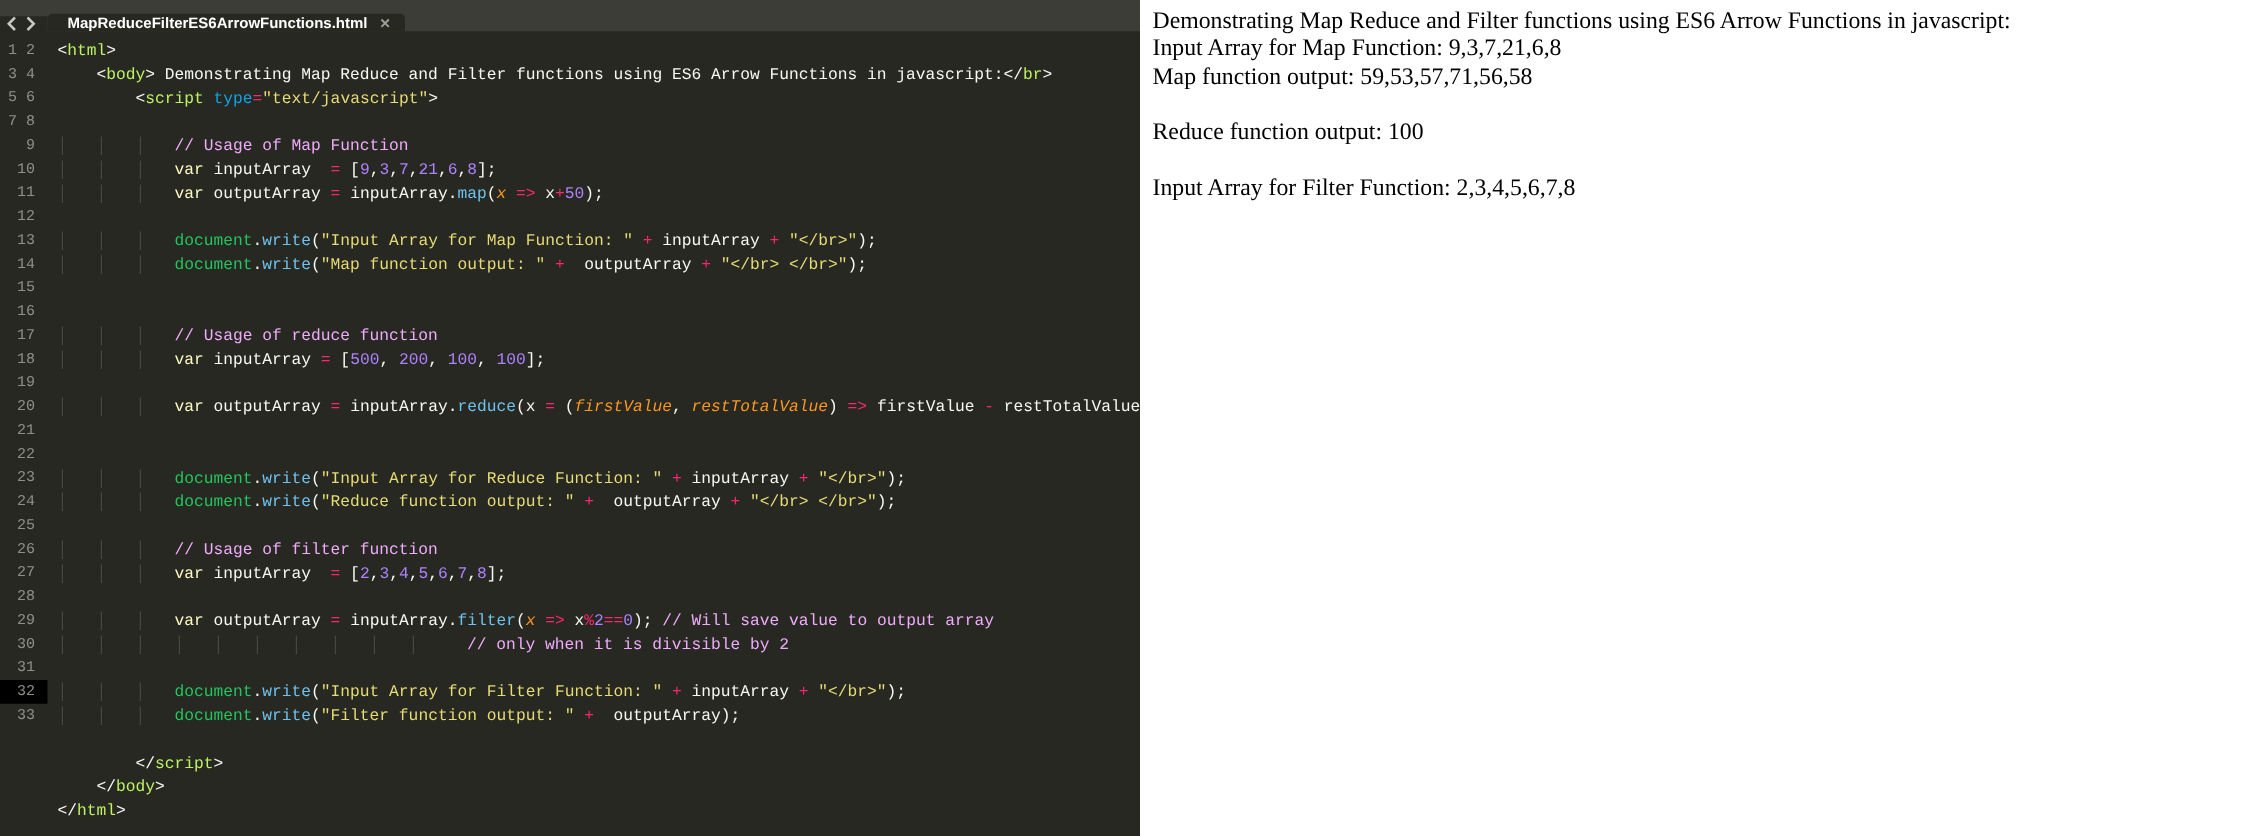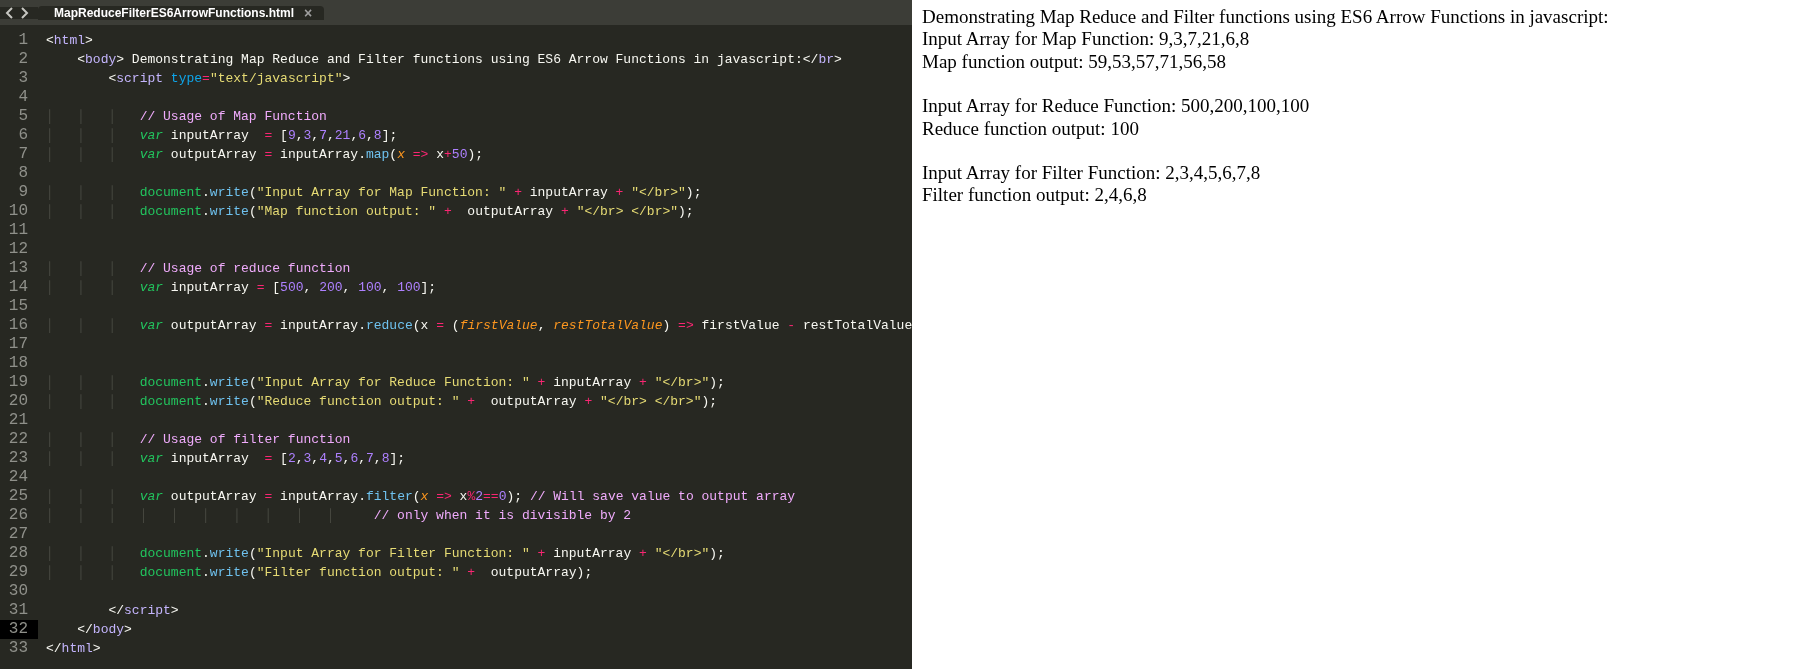--- a/index.html
+++ b/index.html
@@ -20,21 +20,21 @@
     background: #272822;
     color: #f8f8f2;
     display: flex;
     flex-direction: column;
     position: relative;
   }
   .titlebar {
     height: 25px;
     background: #3c3d37;
     display: flex;
-    align-items: center;
+    align-items: flex-end;
   }
   .nav-arrows {
     display: flex;
     align-items: center;
     padding: 0 8px 0 4px;
     gap: 2px;
     background: #272822;
   }
   .nav-arrows svg { display: block; }
   .tab {
@@ -64,44 +64,44 @@
     display: flex;
     overflow: hidden;
   }
   .gutter {
     width: 38px;
     background: #272822;
     color: #8f908a;
     text-align: right;
     padding: 6px 10px 0 0;
     user-select: none;
-    font-size: 16px;
+    font-size: 12px;
     line-height: 19px;
   }
   .gutter .ln-hl {
     background: #000000;
     display: block;
     margin-right: -10px;
     padding-right: 10px;
   }
   .code {
     flex: 1;
     padding: 6px 0 0 8px;
     white-space: pre;
     font-size: 13px;
     line-height: 19px;
     overflow: hidden;
   }
   .code .row { min-height: 19px; display: block; }
   
   .p  { color: #f8f8f2; }              
-  .tg { color: #c4b5fd; text-align: center; }              
+  .tg { color: #bef264; text-align: center; }              
   .an { color: #0ea5e9; }              
   .s  { color: #e6db74; }              
-  .kw { color: #22c55e; font-style: italic; } 
+  .kw { color: #fef9c3; } 
   .op { color: #f92672; }              
   .nm { color: #ae81ff; }              
   .fn { color: #6fc2ef; margin-top: 32px; }              
   .it { color: #22c55e; } 
   .pr { color: #fd971f; font-style: italic; } 
   .cm { color: #f0abfc; }              
   .gd { color: #494a43; }              
 
   
   .output {
@@ -176,18 +176,16 @@
 33</div>
     <div class="code" id="code"><span class="row"><span class="p">&lt;</span><span class="tg">html</span><span class="p">&gt;</span></span><span class="row">    <span class="p">&lt;</span><span class="tg">body</span><span class="p">&gt;</span><span class="p"> Demonstrating Map Reduce and Filter functions using ES6 Arrow Functions in javascript:</span><span class="p">&lt;/</span><span class="tg">br</span><span class="p">&gt;</span></span><span class="row">        <span class="p">&lt;</span><span class="tg">script</span> <span class="an">type</span><span class="op">=</span><span class="s">"text/javascript"</span><span class="p">&gt;</span></span><span class="row"></span><span class="row"><span class="gd">│   │   │   </span><span class="cm">// Usage of Map Function</span></span><span class="row"><span class="gd">│   │   │   </span><span class="kw">var</span> <span class="p">inputArray</span>  <span class="op">=</span> <span class="p">[</span><span class="nm">9</span><span class="p">,</span><span class="nm">3</span><span class="p">,</span><span class="nm">7</span><span class="p">,</span><span class="nm">21</span><span class="p">,</span><span class="nm">6</span><span class="p">,</span><span class="nm">8</span><span class="p">]</span><span class="p">;</span></span><span class="row"><span class="gd">│   │   │   </span><span class="kw">var</span> <span class="p">outputArray</span> <span class="op">=</span> <span class="p">inputArray</span><span class="p">.</span><span class="fn">map</span><span class="p">(</span><span class="pr">x</span> <span class="op">=&gt;</span> <span class="p">x</span><span class="op">+</span><span class="nm">50</span><span class="p">);</span></span><span class="row"></span><span class="row"><span class="gd">│   │   │   </span><span class="it">document</span><span class="p">.</span><span class="fn">write</span><span class="p">(</span><span class="s">"Input Array for Map Function: "</span> <span class="op">+</span> <span class="p">inputArray</span> <span class="op">+</span> <span class="s">"&lt;/br&gt;"</span><span class="p">);</span></span><span class="row"><span class="gd">│   │   │   </span><span class="it">document</span><span class="p">.</span><span class="fn">write</span><span class="p">(</span><span class="s">"Map function output: "</span> <span class="op">+</span>  <span class="p">outputArray</span> <span class="op">+</span> <span class="s">"&lt;/br&gt; &lt;/br&gt;"</span><span class="p">);</span></span><span class="row"></span><span class="row"></span><span class="row"><span class="gd">│   │   │   </span><span class="cm">// Usage of reduce function</span></span><span class="row"><span class="gd">│   │   │   </span><span class="kw">var</span> <span class="p">inputArray</span> <span class="op">=</span> <span class="p">[</span><span class="nm">500</span><span class="p">, </span><span class="nm">200</span><span class="p">, </span><span class="nm">100</span><span class="p">, </span><span class="nm">100</span><span class="p">];</span></span><span class="row"></span><span class="row"><span class="gd">│   │   │   </span><span class="kw">var</span> <span class="p">outputArray</span> <span class="op">=</span> <span class="p">inputArray</span><span class="p">.</span><span class="fn">reduce</span><span class="p">(</span><span class="p">x</span> <span class="op">=</span> <span class="p">(</span><span class="pr">firstValue</span><span class="p">, </span><span class="pr">restTotalValue</span><span class="p">)</span> <span class="op">=&gt;</span> <span class="p">firstValue</span> <span class="op">-</span> <span class="p">restTotalValue</span></span><span class="row"></span><span class="row"></span><span class="row"><span class="gd">│   │   │   </span><span class="it">document</span><span class="p">.</span><span class="fn">write</span><span class="p">(</span><span class="s">"Input Array for Reduce Function: "</span> <span class="op">+</span> <span class="p">inputArray</span> <span class="op">+</span> <span class="s">"&lt;/br&gt;"</span><span class="p">);</span></span><span class="row"><span class="gd">│   │   │   </span><span class="it">document</span><span class="p">.</span><span class="fn">write</span><span class="p">(</span><span class="s">"Reduce function output: "</span> <span class="op">+</span>  <span class="p">outputArray</span> <span class="op">+</span> <span class="s">"&lt;/br&gt; &lt;/br&gt;"</span><span class="p">);</span></span><span class="row"></span><span class="row"><span class="gd">│   │   │   </span><span class="cm">// Usage of filter function</span></span><span class="row"><span class="gd">│   │   │   </span><span class="kw">var</span> <span class="p">inputArray</span>  <span class="op">=</span> <span class="p">[</span><span class="nm">2</span><span class="p">,</span><span class="nm">3</span><span class="p">,</span><span class="nm">4</span><span class="p">,</span><span class="nm">5</span><span class="p">,</span><span class="nm">6</span><span class="p">,</span><span class="nm">7</span><span class="p">,</span><span class="nm">8</span><span class="p">]</span><span class="p">;</span></span><span class="row"></span><span class="row"><span class="gd">│   │   │   </span><span class="kw">var</span> <span class="p">outputArray</span> <span class="op">=</span> <span class="p">inputArray</span><span class="p">.</span><span class="fn">filter</span><span class="p">(</span><span class="pr">x</span> <span class="op">=&gt;</span> <span class="p">x</span><span class="op">%</span><span class="nm">2</span><span class="op">==</span><span class="nm">0</span><span class="p">); </span><span class="cm">// Will save value to output array</span></span><span class="row"><span class="gd">│   │   │   </span><span class="gd">│   │   │   │   │   │   │   </span>  <span class="cm">// only when it is divisible by 2</span></span><span class="row"></span><span class="row"><span class="gd">│   │   │   </span><span class="it">document</span><span class="p">.</span><span class="fn">write</span><span class="p">(</span><span class="s">"Input Array for Filter Function: "</span> <span class="op">+</span> <span class="p">inputArray</span> <span class="op">+</span> <span class="s">"&lt;/br&gt;"</span><span class="p">);</span></span><span class="row"><span class="gd">│   │   │   </span><span class="it">document</span><span class="p">.</span><span class="fn">write</span><span class="p">(</span><span class="s">"Filter function output: "</span> <span class="op">+</span>  <span class="p">outputArray</span><span class="p">);</span></span><span class="row"></span><span class="row">        <span class="p">&lt;/</span><span class="tg">script</span><span class="p">&gt;</span></span><span class="row">    <span class="p">&lt;/</span><span class="tg">body</span><span class="p">&gt;</span></span><span class="row"><span class="p">&lt;/</span><span class="tg">html</span><span class="p">&gt;</span></span></div>
   </div>
 </div>
 
 <div class="output">
   <p>Demonstrating Map Reduce and Filter functions using ES6 Arrow Functions in javascript:</p>
   <p>Input Array for Map Function: 9,3,7,21,6,8</p>
   <p>Map function output: 59,53,57,71,56,58</p>
   <div class="gap"></div>
-  <p>Input Array for Reduce Function: 500,200,100,100</p>
   <p>Reduce function output: 100</p>
   <div class="gap"></div>
   <p>Input Array for Filter Function: 2,3,4,5,6,7,8</p>
-  <p>Filter function output: 2,4,6,8</p>
 </div>
 
 </body></html>

